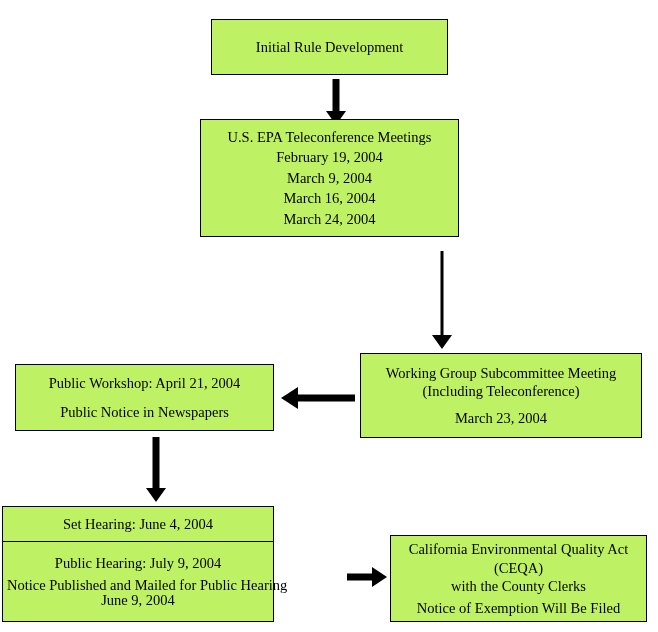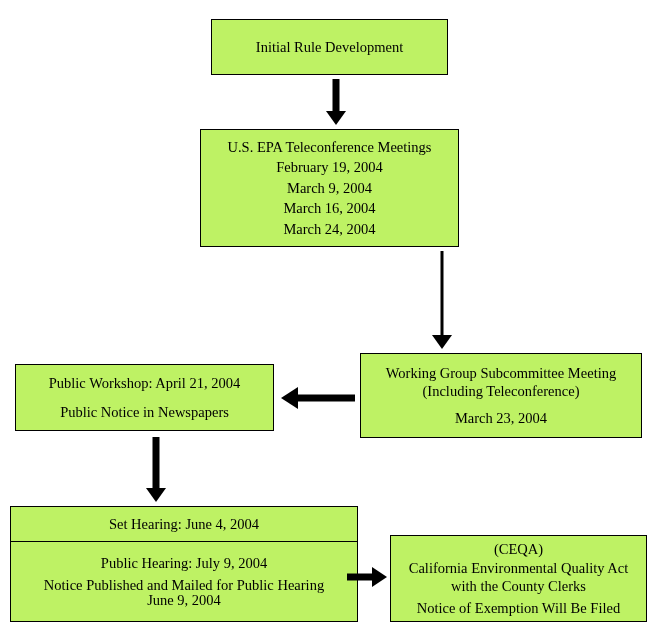--- a/index.html
+++ b/index.html
@@ -35,28 +35,28 @@
     width: 100%;
     padding: 0 4px;
     box-sizing: border-box;
     white-space: nowrap;
   }
 
   
   #node-initial-rule      { left: 211px; top: 19px;  width: 237px; height: 56px; }
   #node-initial-rule .line { margin: 3px 0; }
 
-  #node-epa-teleconf      { left: 200px; top: 129px; width: 259px; height: 118px; }
+  #node-epa-teleconf      { left: 200px; top: 119px; width: 259px; height: 118px; }
 
   #node-working-group     { left: 360px; top: 353px; width: 282px; height: 85px; }
 
   #node-public-workshop   { left: 15px;  top: 364px; width: 259px; height: 67px; }
   #node-public-workshop .line { margin: 7px 0; }
 
-  #node-hearing           { left: 10px;  top: 506px; width: 348px; height: 116px;
+  #node-hearing           { left: 2px;  top: 506px; width: 272px; height: 116px;
                             flex-direction: column; justify-content: flex-start; padding: 0; }
   #node-ceqa              { left: 390px; top: 535px; width: 257px; height: 87px; }
 
   
   .hearing-section {
     width: 100%;
     box-sizing: border-box;
     display: flex;
     flex-direction: column;
     justify-content: center;
@@ -198,19 +198,19 @@
       <span class="line">June 9, 2004</span>
     </div>
   </div>
 
   <div class="arrow arrow-horiz" id="arrow-hearing-to-ceqa">
     <span class="shaft"></span>
     <span class="head"></span>
   </div>
 
   <div class="node" id="node-ceqa">
+    <span class="line">California Environmental Quality Act</span>
     <span class="line">(CEQA)</span>
-    <span class="line">California Environmental Quality Act</span>
     <span class="line">with the County Clerks</span>
     <span class="line ceqa-notice">Notice of Exemption Will Be Filed</span>
   </div>
 
 </div>
 
 </body></html>

